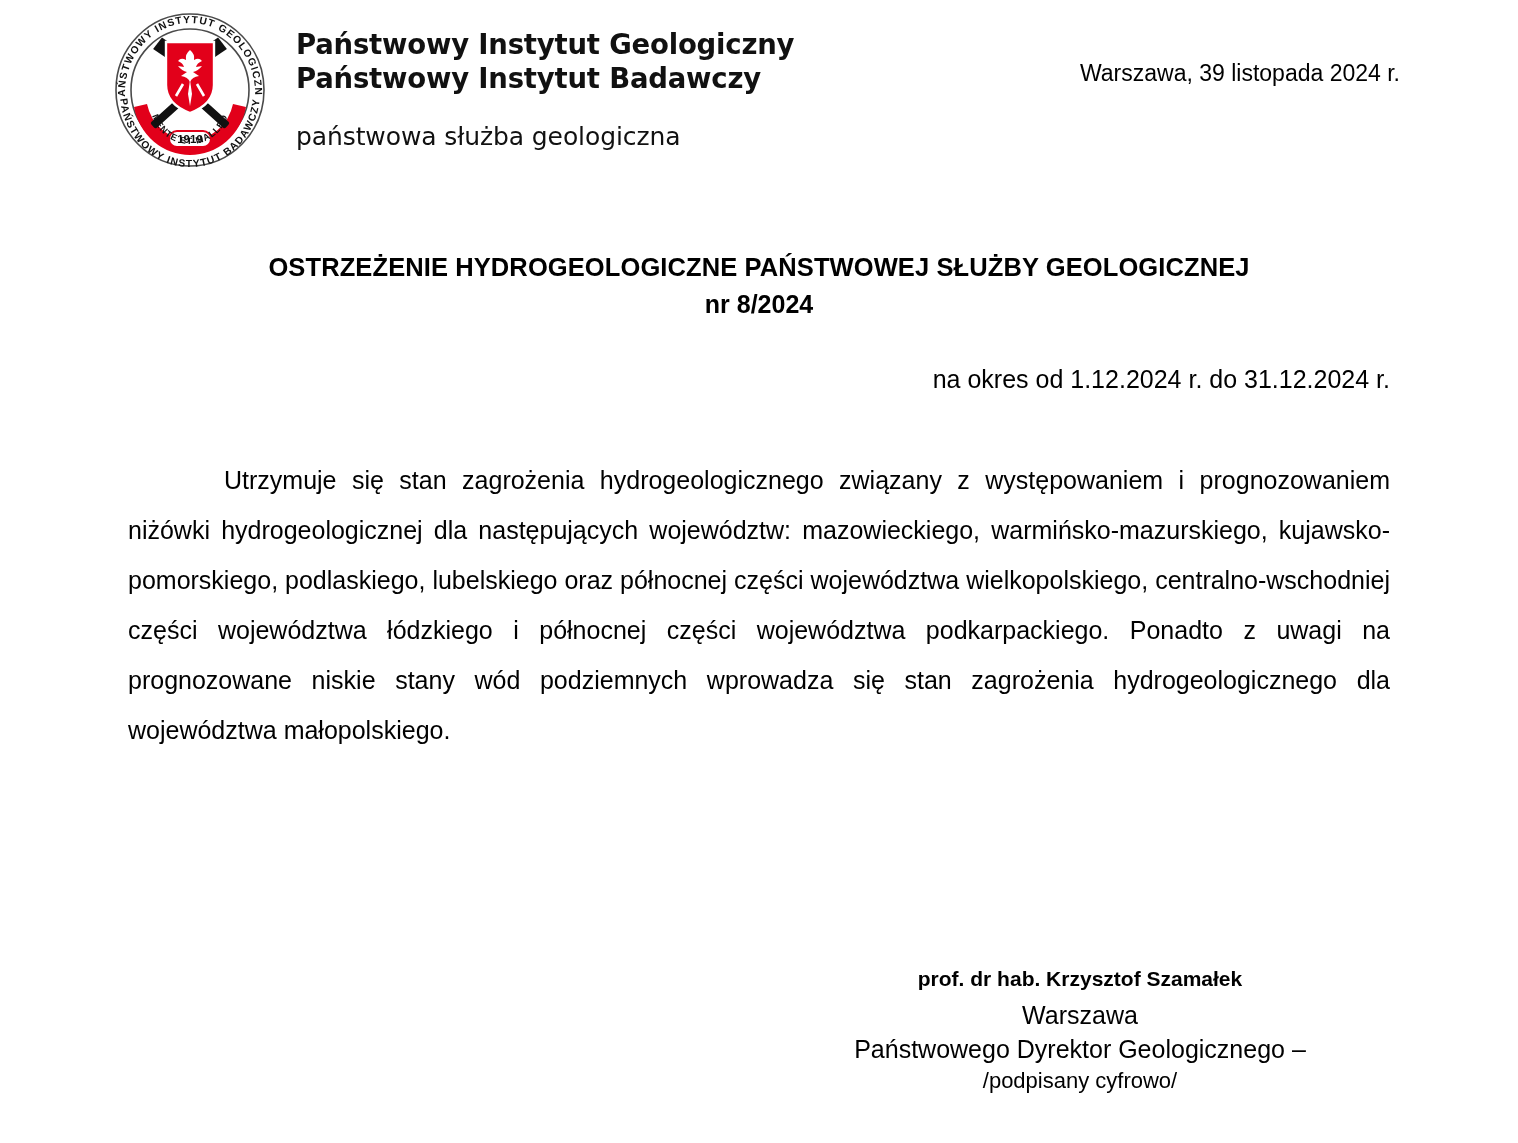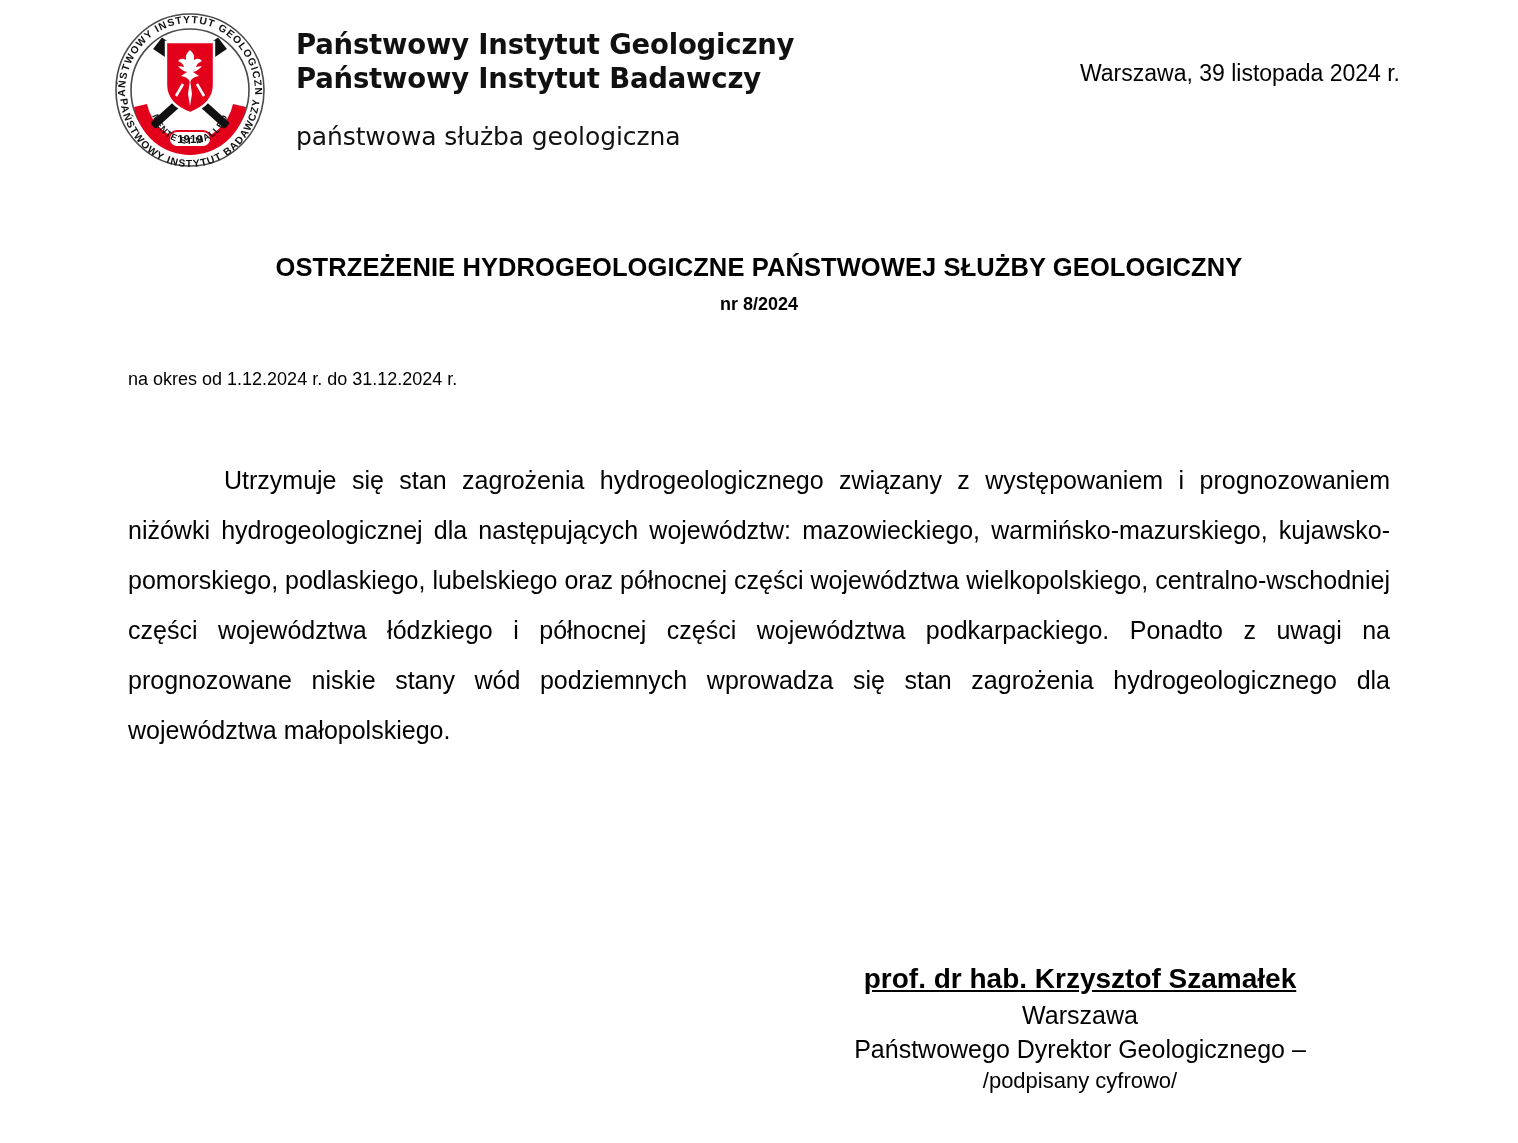--- a/index.html
+++ b/index.html
@@ -79,31 +79,31 @@
     text-align: center;
   }
   .title-line {
     font-weight: bold;
     font-size: 25.5px;
     line-height: 37px;
     letter-spacing: 0.1px;
   }
   .title-number {
     font-weight: bold;
-    font-size: 18px;
+    font-size: 25px;
     line-height: 37px;
   }
 
   .period-line {
     position: absolute;
     left: 128px;
     top: 362px;
     width: 1262px;
-    text-align: left;
-    font-size: 18px;
+    text-align: right;
+    font-size: 25px;
     line-height: 34px;
   }
 
   
   .body-text {
     position: absolute;
     left: 128px;
     top: 455px;
     width: 1262px;
   }
@@ -121,23 +121,22 @@
   
   .signature {
     position: absolute;
     left: 720px;
     top: 960px;
     width: 720px;
     text-align: center;
   }
   .sig-name {
     font-weight: bold;
-    font-size: 28px;
+    font-size: 21px;
     line-height: 38px;
-    text-decoration: underline;
   }
   .sig-role,
   .sig-inst-1,
   .sig-inst-2 {
     font-size: 25px;
     line-height: 34px;
   }
   .sig-digital {
     font-size: 22px;
     line-height: 30px;
@@ -199,21 +198,21 @@
   <div class="org-names">
     <div class="org-line-1">Państwowy Instytut Geologiczny</div>
     <div class="org-line-2">Państwowy Instytut Badawczy</div>
     <div class="org-line-3">państwowa służba geologiczna</div>
   </div>
 
   <div class="doc-date">Warszawa, 39 listopada 2024 r.</div>
 </div>
 
 <div class="title-block">
-  <div class="title-line">OSTRZEŻENIE HYDROGEOLOGICZNE PAŃSTWOWEJ SŁUŻBY GEOLOGICZNY</div>
+  <div class="title-line">OSTRZEŻENIE HYDROGEOLOGICZNE PAŃSTWOWEJ SŁUŻBY GEOLOGICZNEJ</div>
   <div class="title-number">nr 8/2024</div>
 </div>
 
 <div class="period-line">na okres od 1.12.2024 r. do 31.12.2024 r.</div>
 
 <div class="body-text">
   <p class="para">Utrzymuje się stan zagrożenia hydrogeologicznego związany z występowaniem i prognozowaniem niżówki hydrogeologicznej dla następujących województw: mazowieckiego, warmińsko-mazurskiego, kujawsko-pomorskiego, podlaskiego, lubelskiego oraz północnej części województwa wielkopolskiego, centralno-wschodniej części województwa łódzkiego i północnej części województwa podkarpackiego. Ponadto z uwagi na prognozowane niskie stany wód podziemnych wprowadza się stan zagrożenia hydrogeologicznego dla województwa małopolskiego.</p>
 </div>
 
 <div class="signature">

